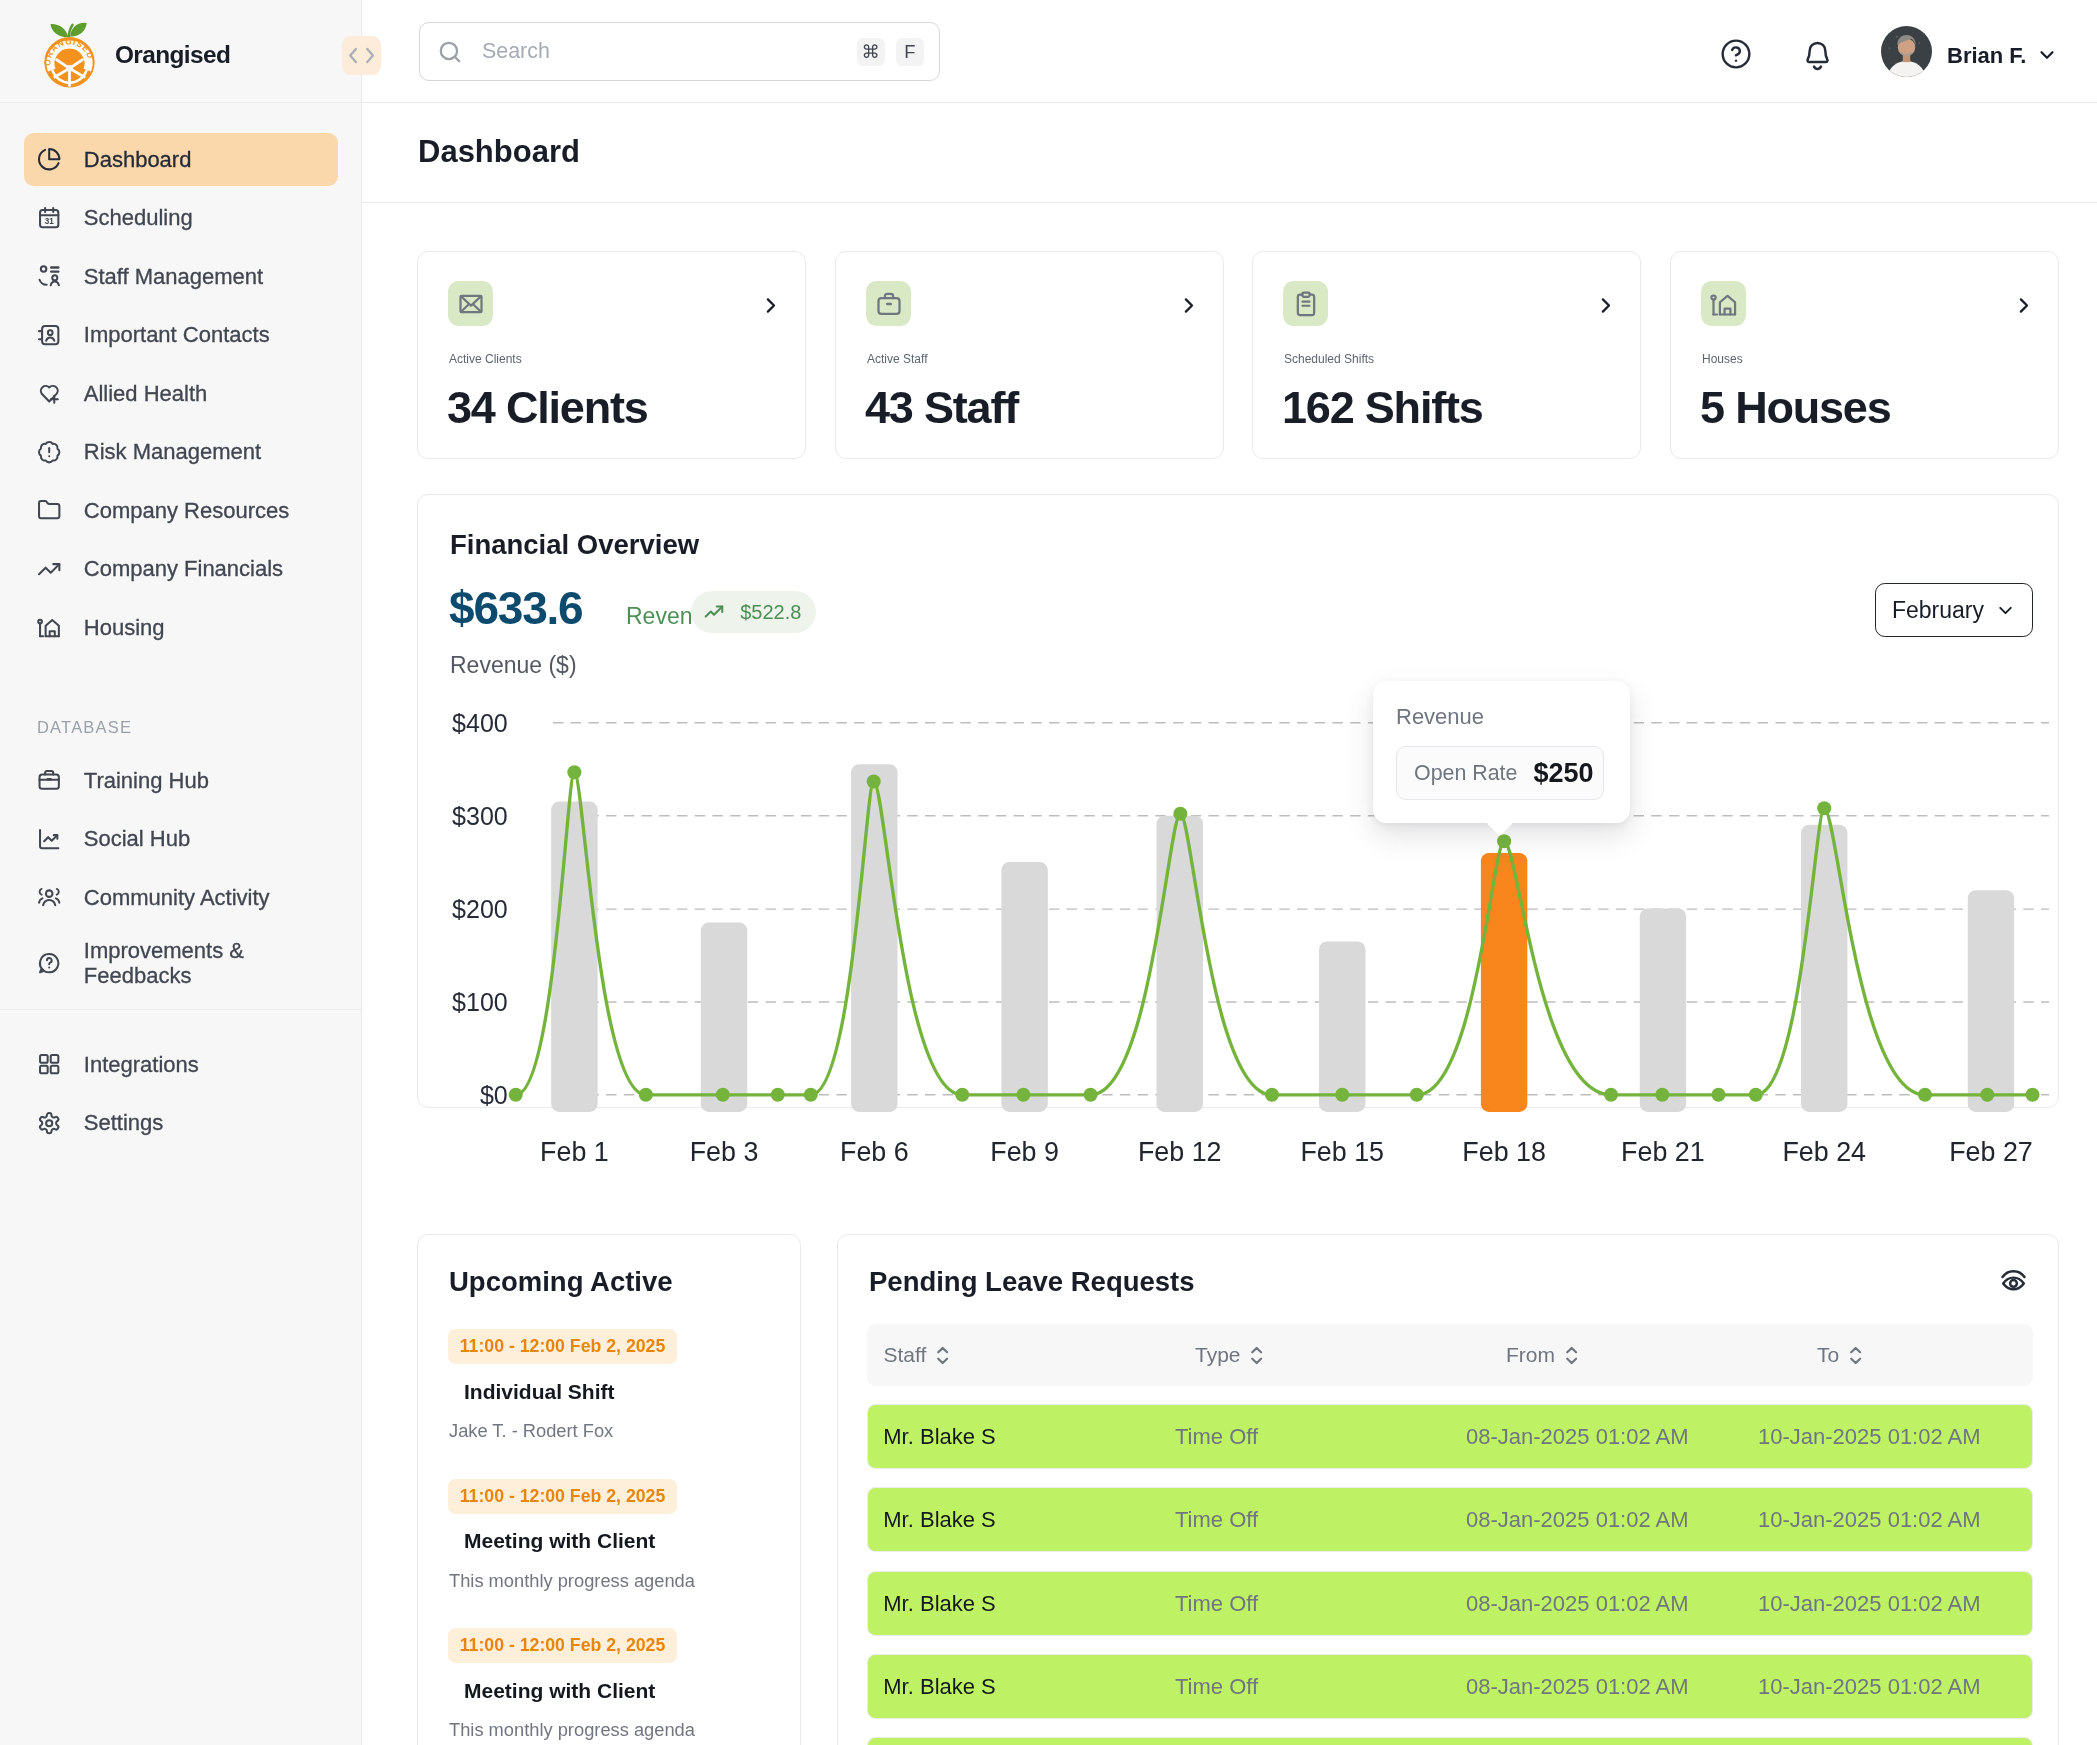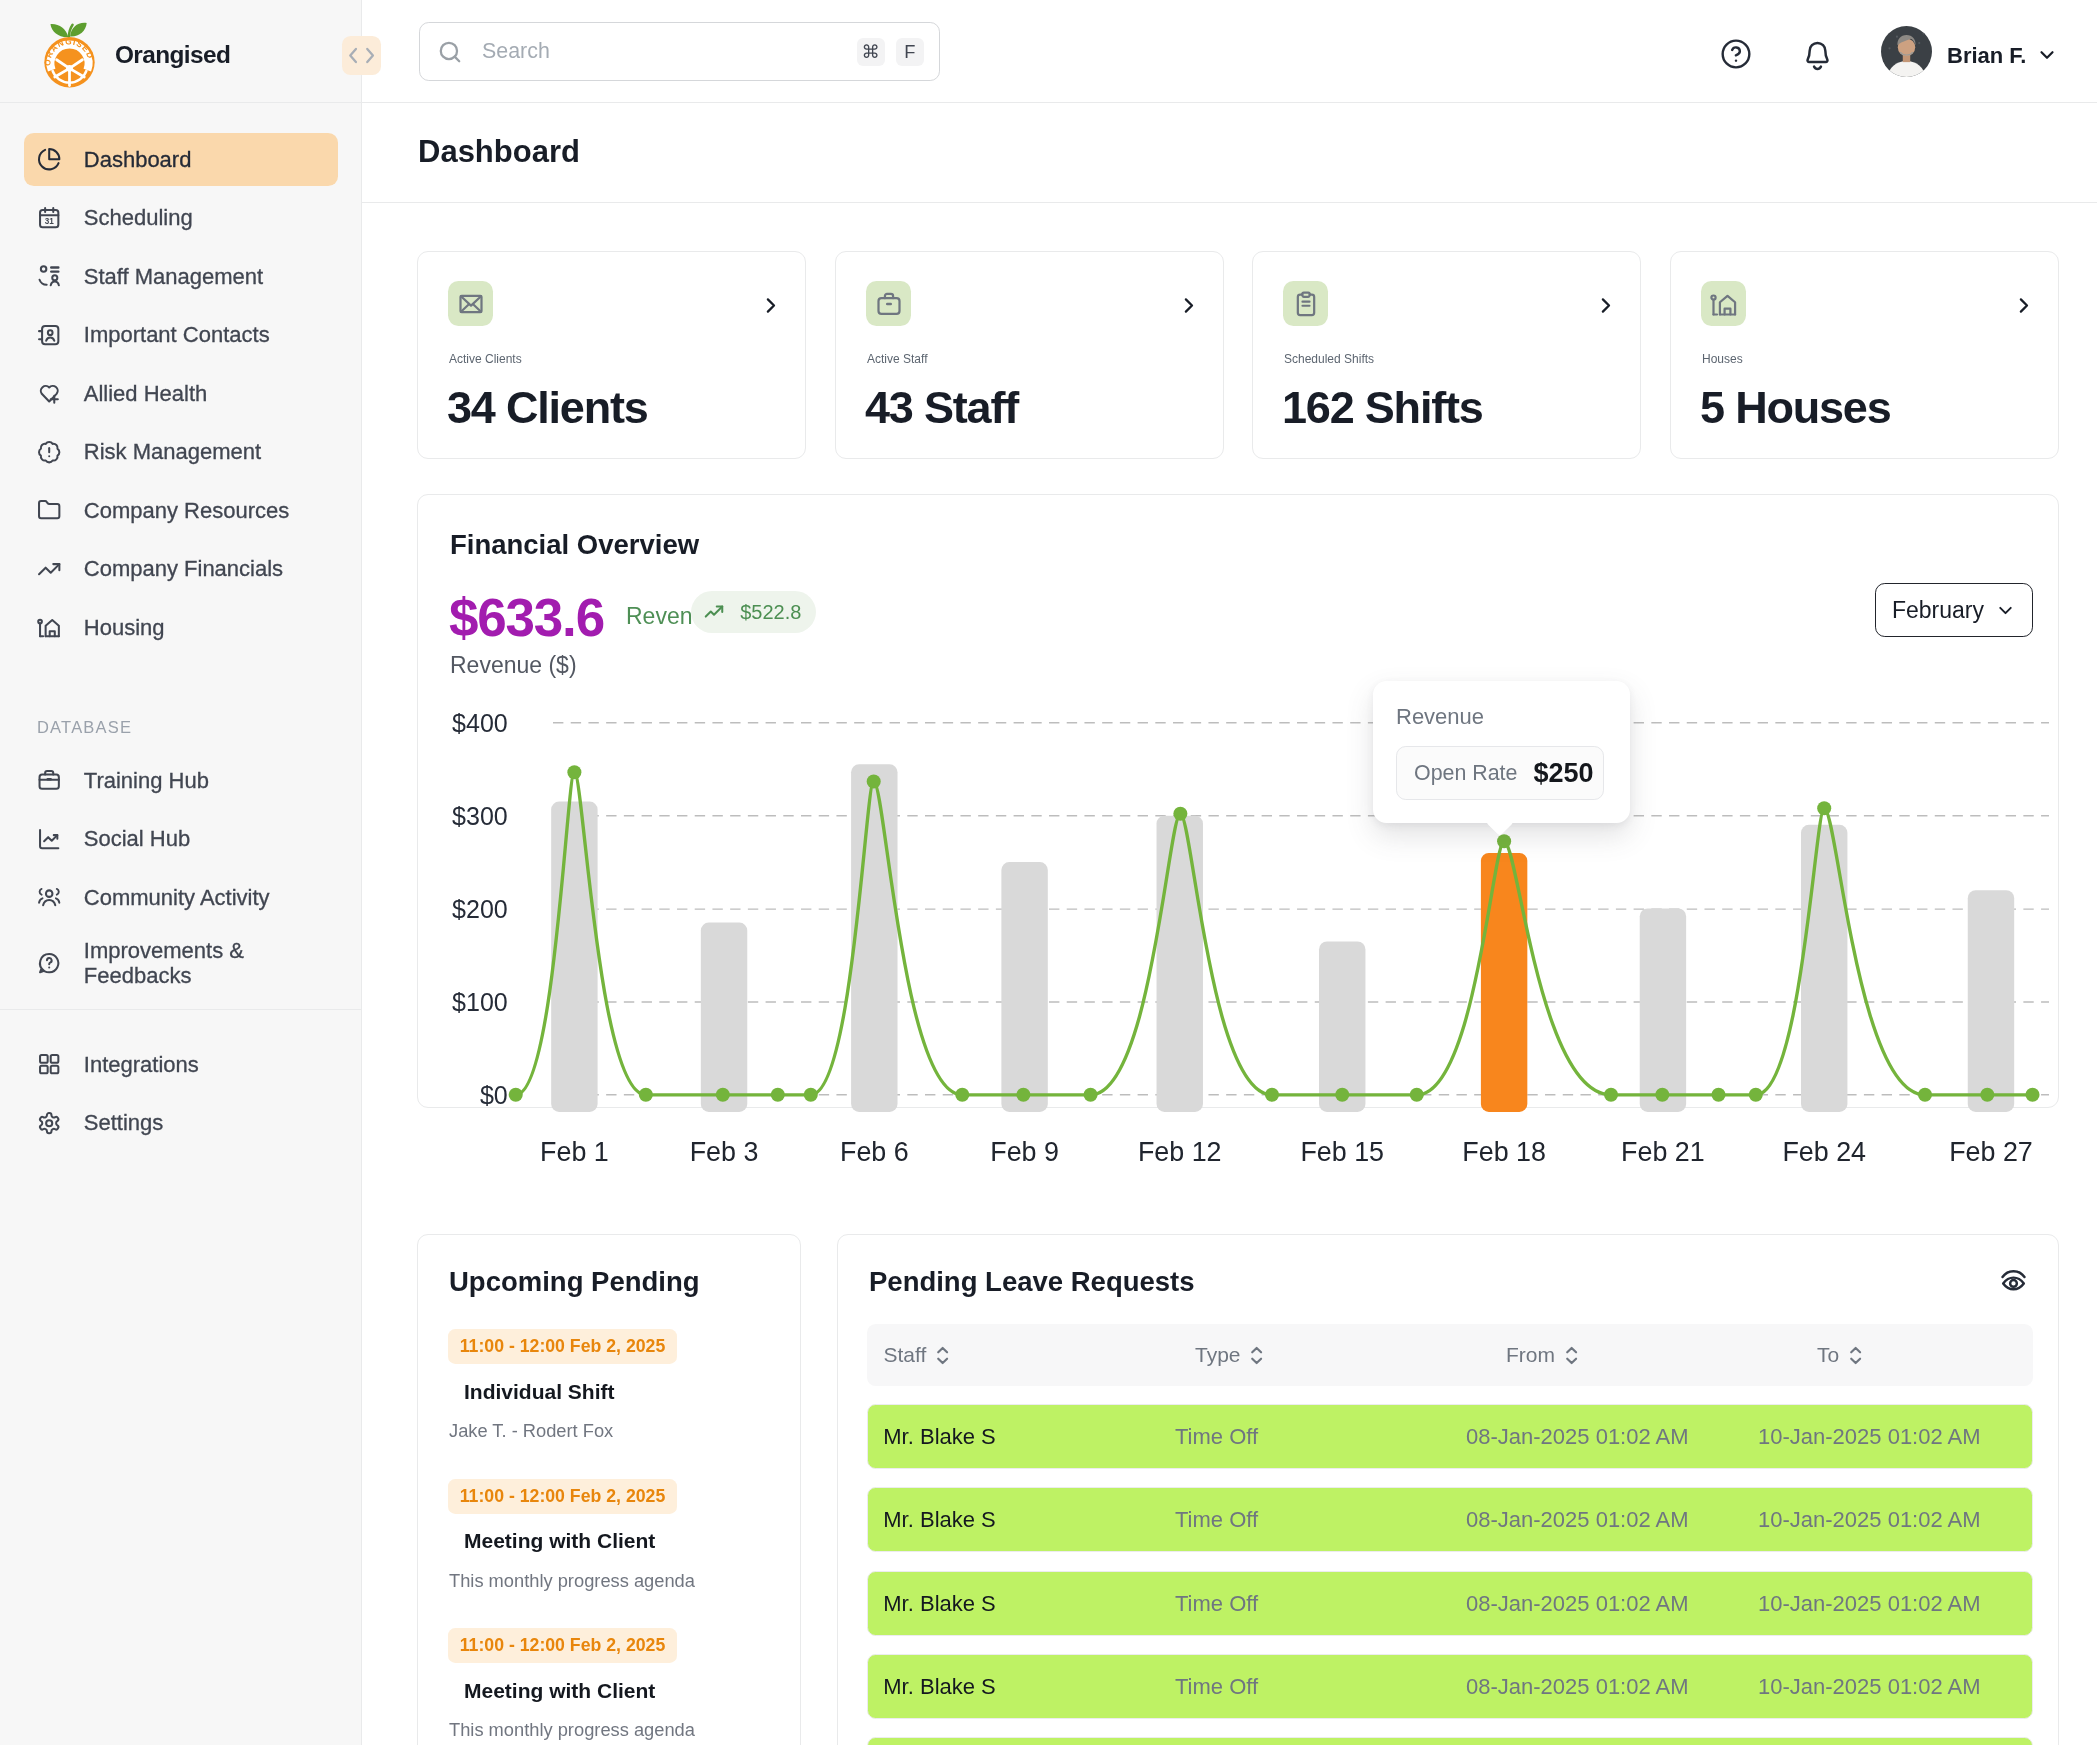--- a/index.html
+++ b/index.html
@@ -33,21 +33,21 @@
 .pagehead h1{position:absolute;left:56px;top:31px;font-size:31px;font-weight:700;color:#181d27}
 
 .scard{position:absolute;top:251px;width:389px;height:208px;background:#fff;border:0.6px solid #e9eaeb;border-radius:11px}
 .tile{position:absolute;left:30px;top:29px;width:45px;height:45px;border-radius:10.4px;background:#d9e8c5;display:flex;align-items:center;justify-content:center}
 .scard .chev{position:absolute;left:342px;top:43px}
 .scard .lbl{position:absolute;left:31px;top:100px;font-size:12px;color:#5c6570}
 .scard .val{position:absolute;left:29px;top:130px;font-size:45px;font-weight:700;color:#181d27;letter-spacing:-1.2px}
 
 .fincard{position:absolute;left:417px;top:494px;width:1642px;height:614px;background:#fff;border:0.6px solid #e9eaeb;border-radius:11px}
 .fin-title{position:absolute;left:32px;top:34px;font-size:27.5px;font-weight:700;color:#181d27}
-.fin-big{position:absolute;left:31px;top:92px;font-size:53px;font-weight:700;color:#a21caf;letter-spacing:-1.2px}
+.fin-big{position:absolute;left:31px;top:86px;font-size:46px;font-weight:700;color:#0c4a6e;letter-spacing:-1.2px}
 .fin-profit{position:absolute;left:208px;top:108px;font-size:23px;color:#4e8f55}
 .fin-pill{position:absolute;left:273px;top:96px;height:42px;border-radius:21px;background:#eef4ec;display:flex;align-items:center;padding:0 14.7px 0 12.2px;gap:15px}
 .fin-pill span{font-size:20px;color:#4c8f52}
 .fin-sub{position:absolute;left:32px;top:157px;font-size:23px;color:#535862}
 .month{position:absolute;left:1457px;top:88px;width:158px;height:54px;border:1.8px solid #22252c;border-radius:9.8px;display:flex;align-items:center;justify-content:center;gap:11px;font-size:23px;color:#181d27}
 
 .tooltip{position:absolute;left:1373px;top:681px;width:257px;height:142px;background:#fff;border-radius:13.4px;box-shadow:0 12.2px 27.5px rgba(80,80,90,.16),0 2.4px 7.3px rgba(80,80,90,.08);z-index:6}
 .tooltip:after{content:"";position:absolute;left:117px;bottom:-8.6px;width:19.6px;height:19.6px;background:#fff;transform:rotate(45deg);border-radius:3.7px}
 .tt-title{position:absolute;left:23px;top:23px;font-size:22px;color:#6f7680}
 .tt-box{position:absolute;left:23px;top:65px;width:208px;height:54px;background:#fbfbfb;border:1.2px solid #e6e7ea;border-radius:9.8px;display:flex;align-items:center}
@@ -422,21 +422,21 @@
 
 <div class="tooltip">
   <div class="tt-title">Revenue</div>
   <div class="tt-box">
       <span class="k">Open Rate</span>
       <span class="v">$250</span>
     </div>
 </div>
 
 <div class="upcard">
-  <h2>Upcoming Pending</h2>
+  <h2>Upcoming Active</h2>
   <div class="chip" style="top:94px">11:00 - 12:00 Feb 2, 2025</div>
   <div class="ev-t" style="top:145px">Individual Shift</div>
   <div class="ev-s" style="top:185px">Jake T. - Rodert Fox</div>
   <div class="chip" style="top:244px">11:00 - 12:00 Feb 2, 2025</div>
   <div class="ev-t" style="top:294px">Meeting with Client</div>
   <div class="ev-s" style="top:335px">This monthly progress agenda</div>
   <div class="chip" style="top:393px">11:00 - 12:00 Feb 2, 2025</div>
   <div class="ev-t" style="top:444px">Meeting with Client</div>
   <div class="ev-s" style="top:484px">This monthly progress agenda</div>
 </div>

